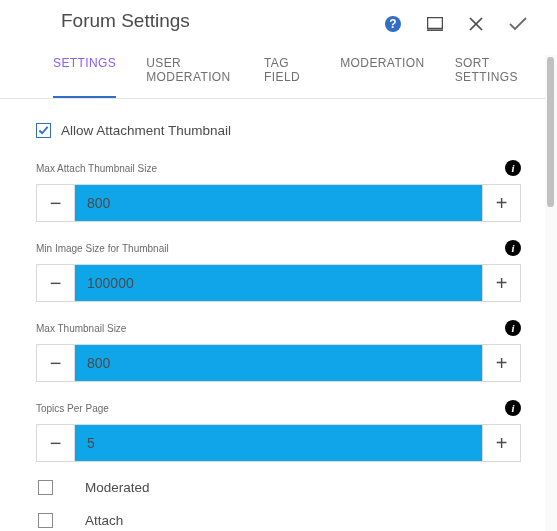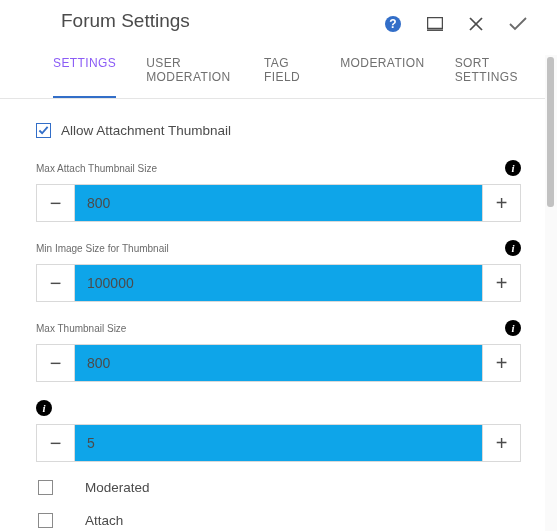--- a/index.html
+++ b/index.html
@@ -243,20 +243,21 @@
     </div>
     <div class="stepper">
       <div class="step-btn minus">−</div>
       <input class="step-input" value="800" style="">
       <div class="step-btn plus">+</div>
     </div>
   </div>
 
   <div class="field">
     <div class="field-label-row">
+      <span class="field-label">Topics Per Page</span>
       <span class="info-icon">i</span>
     </div>
     <div class="stepper">
       <div class="step-btn minus">−</div>
       <input class="step-input" value="5" style="">
       <div class="step-btn plus">+</div>
     </div>
   </div>
 
   <div class="checkbox-row compact">

